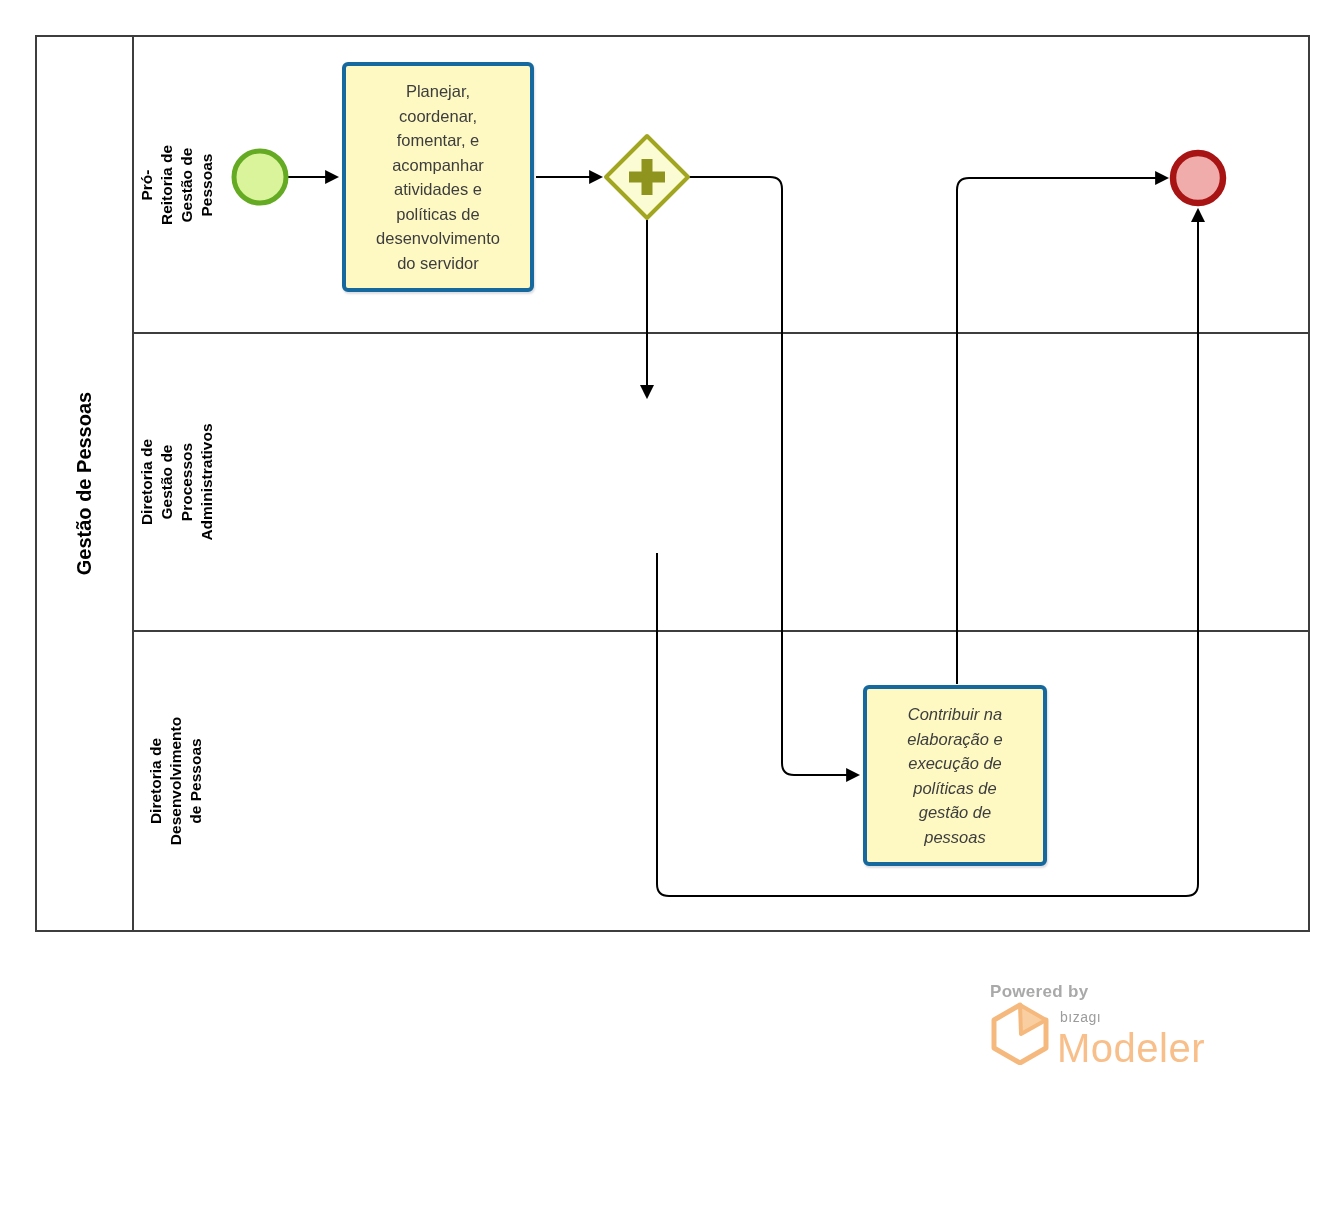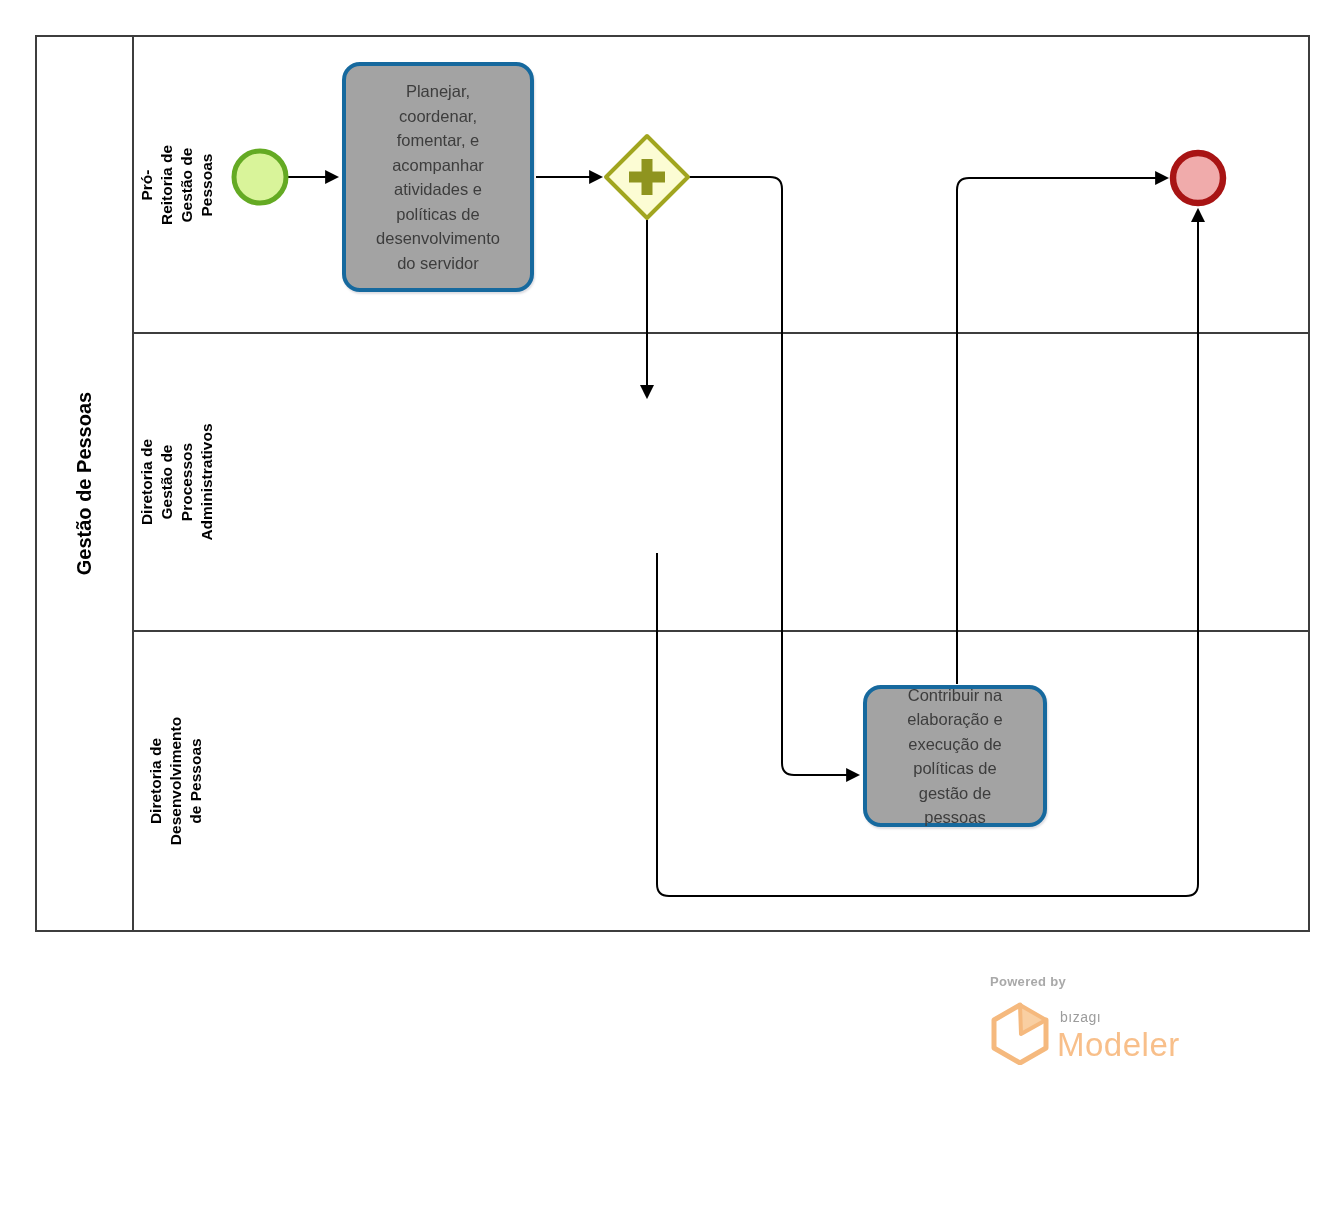--- a/index.html
+++ b/index.html
@@ -49,48 +49,48 @@
   
   .overlay{
     position:absolute;left:0;top:0;width:1342px;height:1224px;
     pointer-events:none;
   }
   .overlay [data-interactable="true"]{pointer-events:all;}
   
   .task{
     position:absolute;
     box-sizing:border-box;
-    background:#a3a3a3;
+    background:#fef9c3;
     border:4px solid #16699E;
-    border-radius:18px;
+    border-radius:6px;
     display:flex;align-items:center;justify-content:center;
     box-shadow:1px 2px 2px rgba(120,120,140,.25);
   }
   .task-label{
     white-space:pre-line;
     text-align:center;
     font-size:16.5px;line-height:24.5px;color:#3d3d3d;
   }
   .task-planejar{left:342px;top:62px;width:192px;height:230px;}
   .task-gerir{left:556px;top:402px;width:181px;height:150px;}
-  .task-contribuir{left:863px;top:685px;width:184px;height:142px;}
+  .task-contribuir{left:863px;top:685px;width:184px;height:181px;font-style:italic;}
   
   .branding{position:absolute;left:988px;top:974px;width:260px;height:110px;}
   .powered-by{
-    position:absolute;left:2px;top:0;
-    font-size:13px;font-weight:700;color:#a9a9a9;letter-spacing:.3px;
+    position:absolute;left:2px;top:8px;
+    font-size:17px;font-weight:700;color:#a9a9a9;letter-spacing:.3px;
   }
   .logo-hex{position:absolute;left:2px;top:27px;}
   .brand-bizagi{
     position:absolute;left:72px;top:35px;
     font-size:14px;color:#9c9c9c;letter-spacing:.5px;
   }
   .brand-modeler{
     position:absolute;left:69px;top:52px;
-    font-size:33px;color:#F8BF8A;font-weight:400;letter-spacing:.5px;
+    font-size:40px;color:#F8BF8A;font-weight:400;letter-spacing:.5px;
   }
 </style>
 </head>
 <body>
 
 <div class="canvas" data-interactable="false">
 
   <div class="pool" data-interactable="false">
     <div class="pool-header" data-interactable="false">
       <div class="pool-title" data-interactable="false">Gestão de Pessoas</div>

